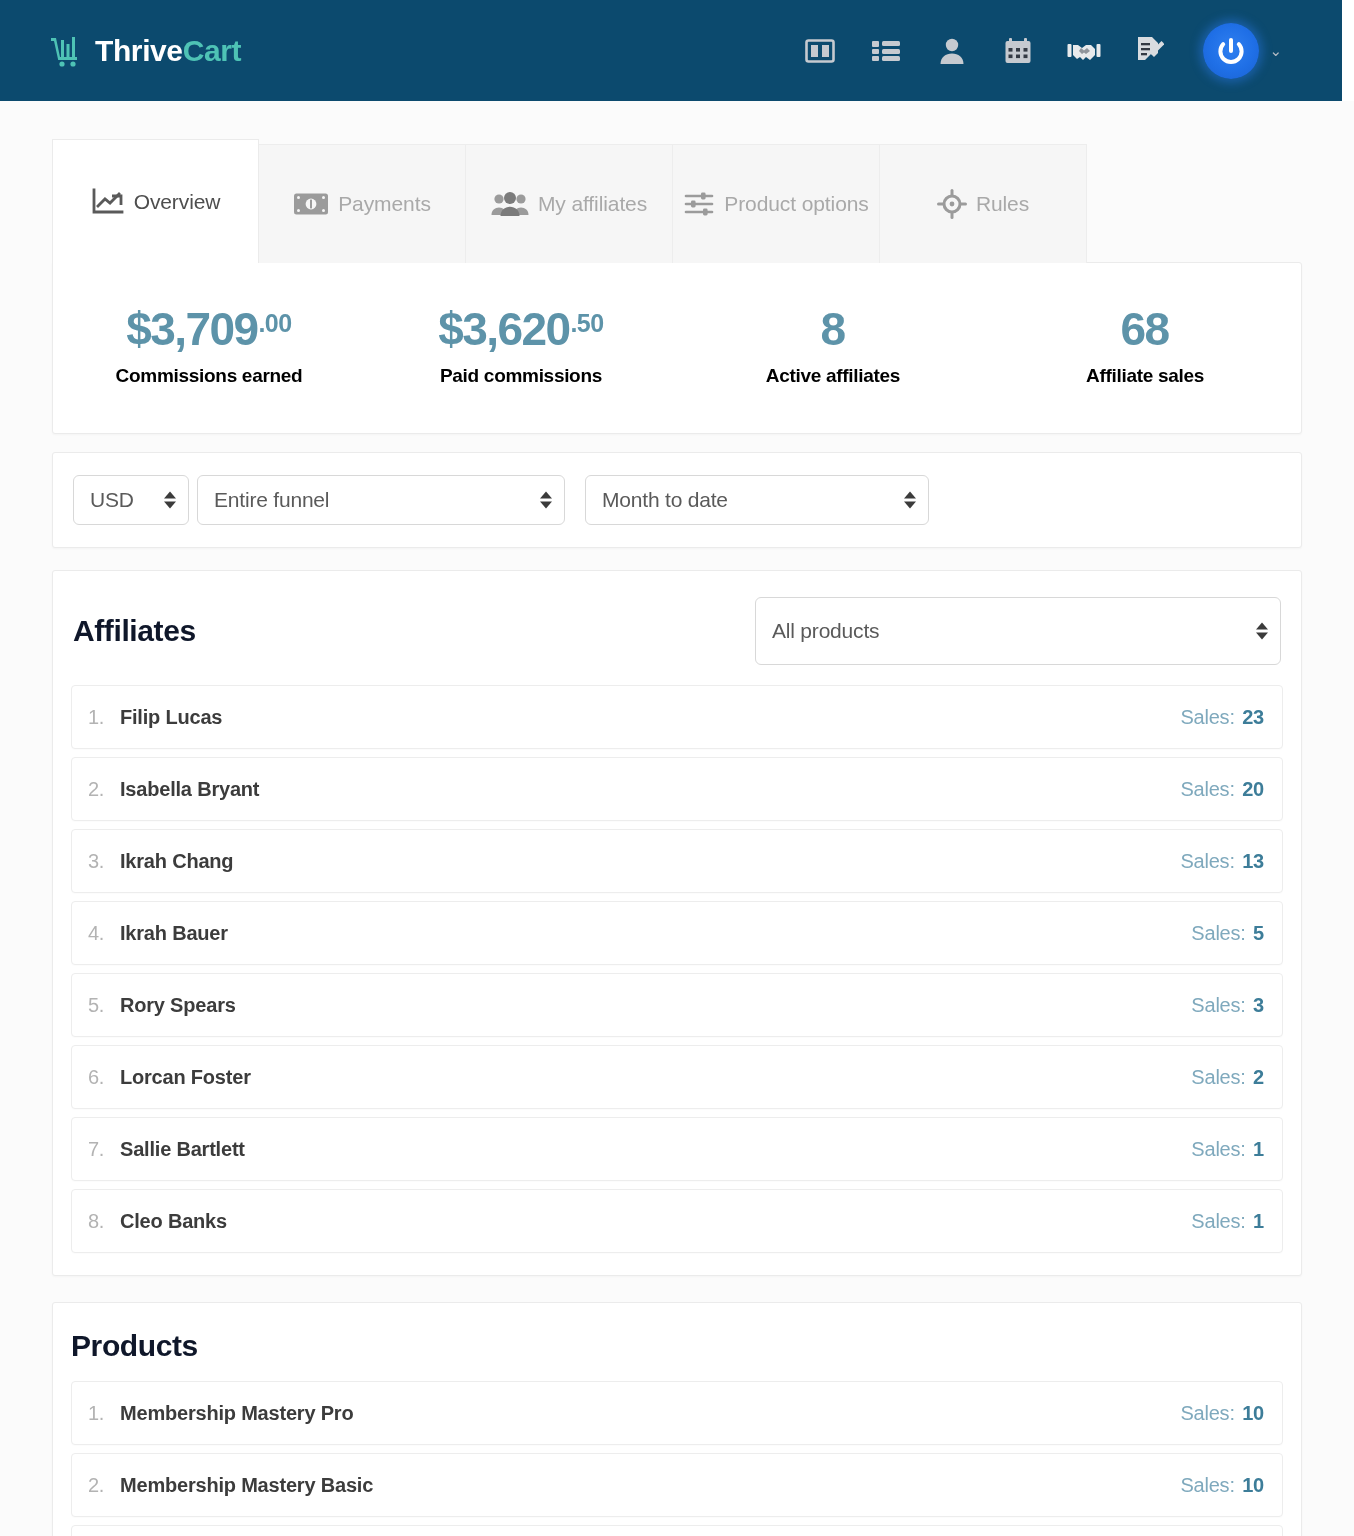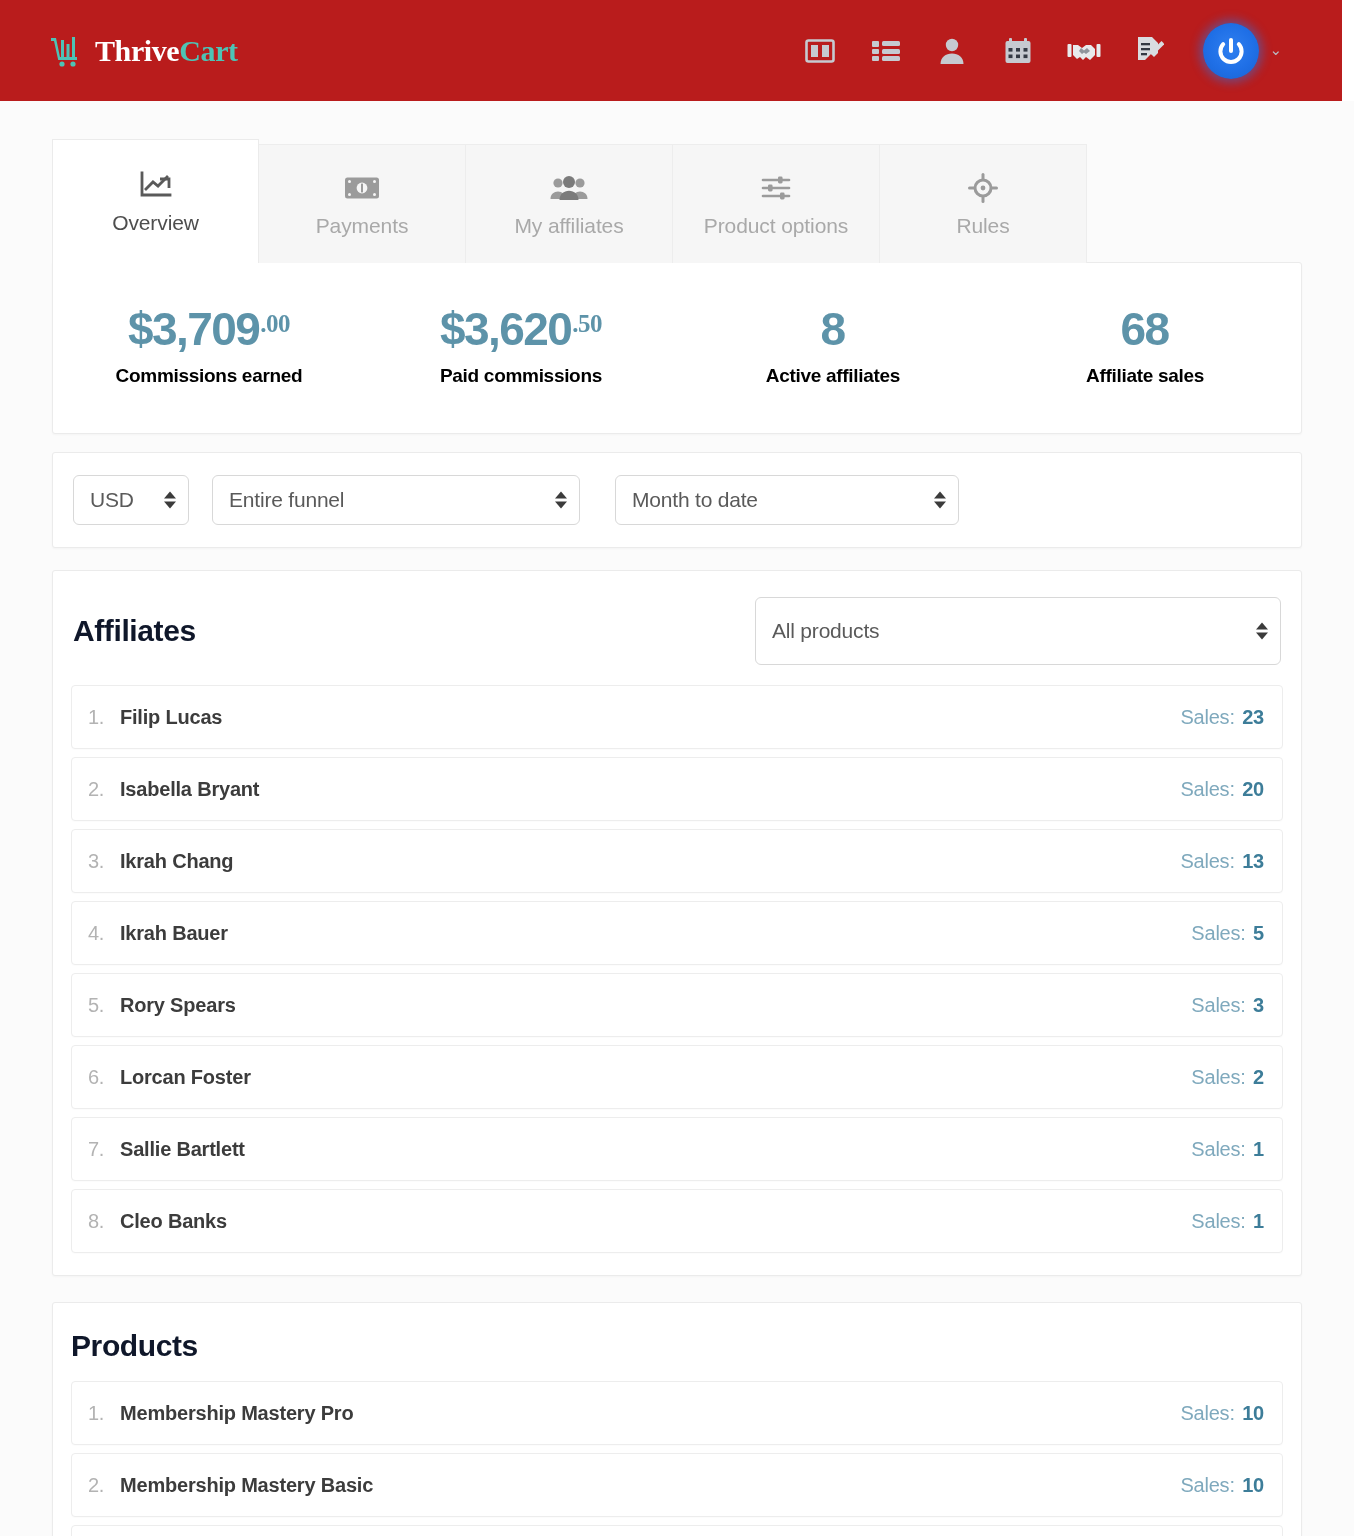--- a/index.html
+++ b/index.html
@@ -10,25 +10,24 @@
     background: #ffffff;
     font-family: "Liberation Sans", sans-serif;
     -webkit-font-smoothing: antialiased;
   }
 
   
   .topbar {
     position: relative;
     width: 1342px;
     height: 101px;
-    background: #b91c1c;
+    background: #0c4a6e;
     display: flex;
     align-items: center;
     padding: 0 0 0 48px;
-    font-family: Liberation Serif, serif;
   }
   .brand {
     display: flex;
     align-items: center;
     gap: 13px;
   }
   .brand-mark { width: 34px; height: 34px; display: block; }
   .brand-text {
     font-size: 30px;
     font-weight: bold;
@@ -77,21 +76,21 @@
     z-index: 2;
   }
   .tab {
     width: 207px;
     height: 119px;
     background: #f6f6f6;
     border: 1px solid #ededed;
     border-bottom: none;
     border-left: none;
     display: flex;
-    flex-direction: column;
+    flex-direction: row;
     align-items: center;
     justify-content: center;
     gap: 9px;
     color: #a9a9a9;
   }
   .tab:first-child { border-left: 1px solid #ededed; }
   .tab.active {
     background: #ffffff;
     color: #555555;
     border-color: #ebebeb;
@@ -133,36 +132,35 @@
     font-weight: bold;
     letter-spacing: -1.6px;
     line-height: 1.05;
     white-space: nowrap;
   }
   .stat-value .cents {
     font-size: 25px;
     letter-spacing: -0.5px;
     vertical-align: 13px;
     margin-left: 1px;
-    font-family: Liberation Serif, serif;
   }
   .stat-label {
     margin-top: 12px;
     font-size: 19px;
     font-weight: bold;
     color: #000000;
     letter-spacing: -0.3px;
   }
 
   
   .filters-card {
     margin-top: 18px;
     padding: 22px 20px;
     display: flex;
-    gap: 23px;
+    gap: 8px;
     align-items: center;
   }
   .sel {
     position: relative;
     height: 50px;
     background: #ffffff;
     border: 1px solid #d8d8d8;
     border-radius: 6px;
     display: flex;
     align-items: center;

